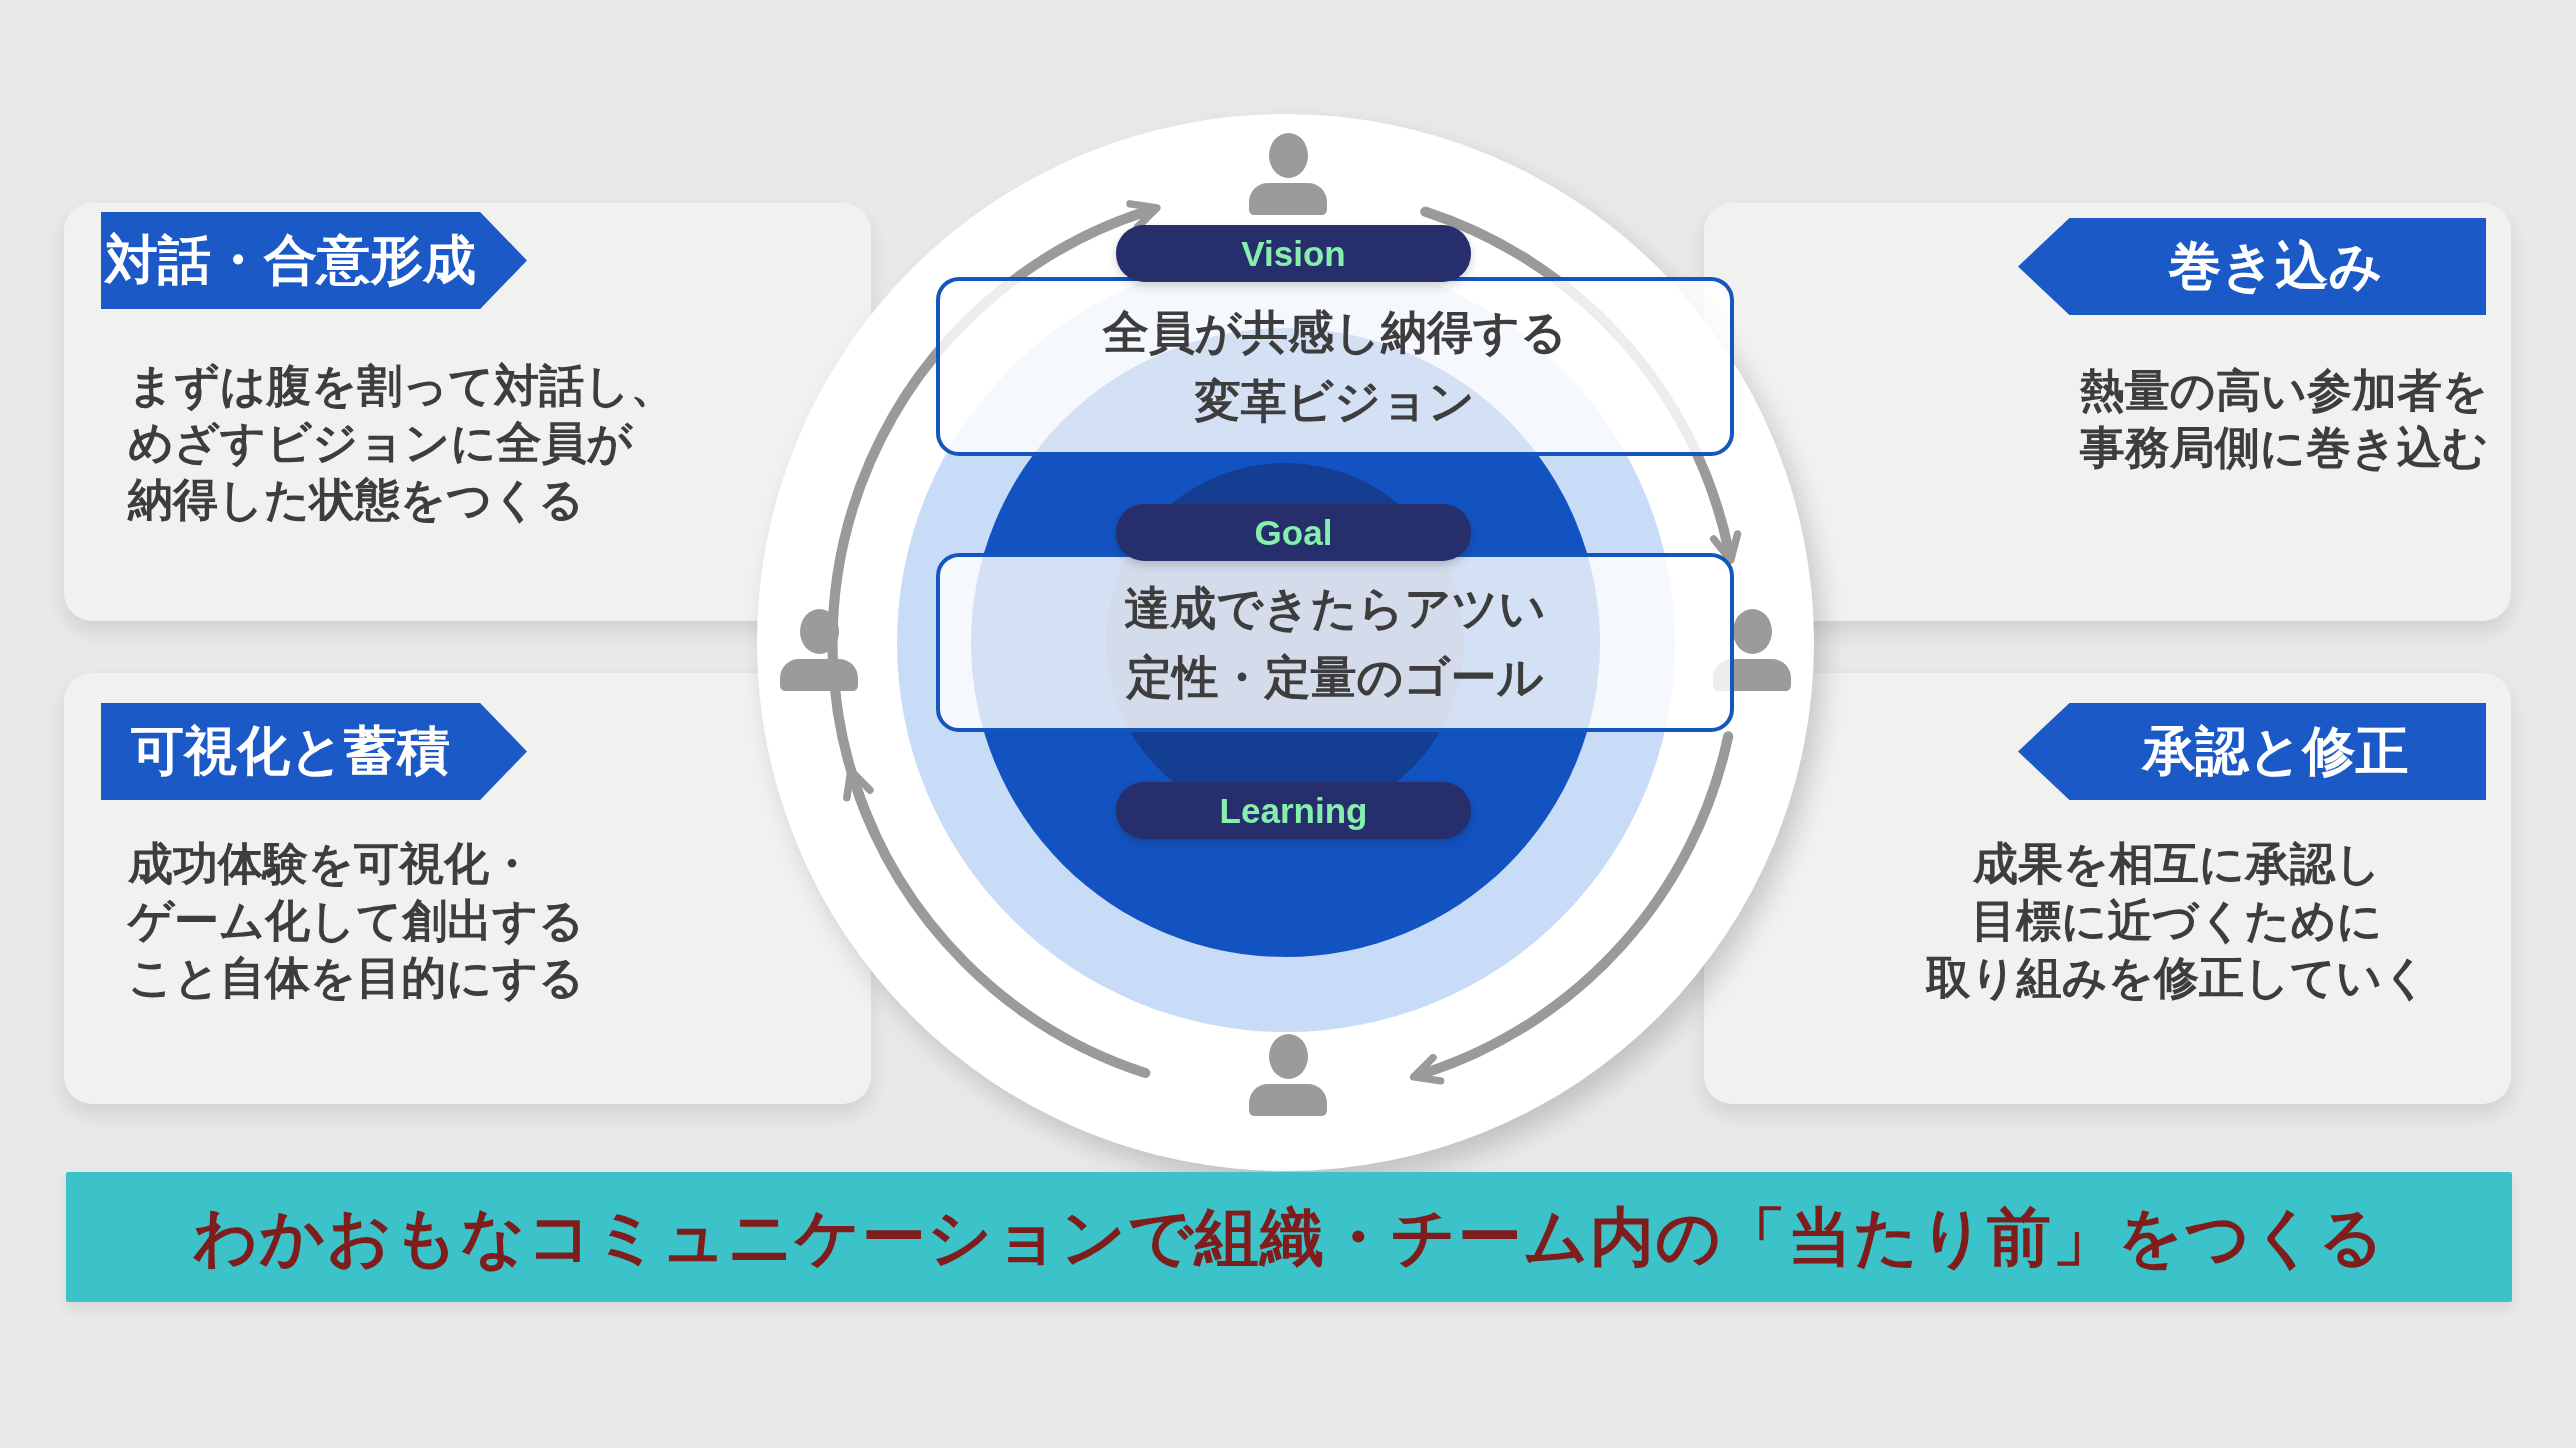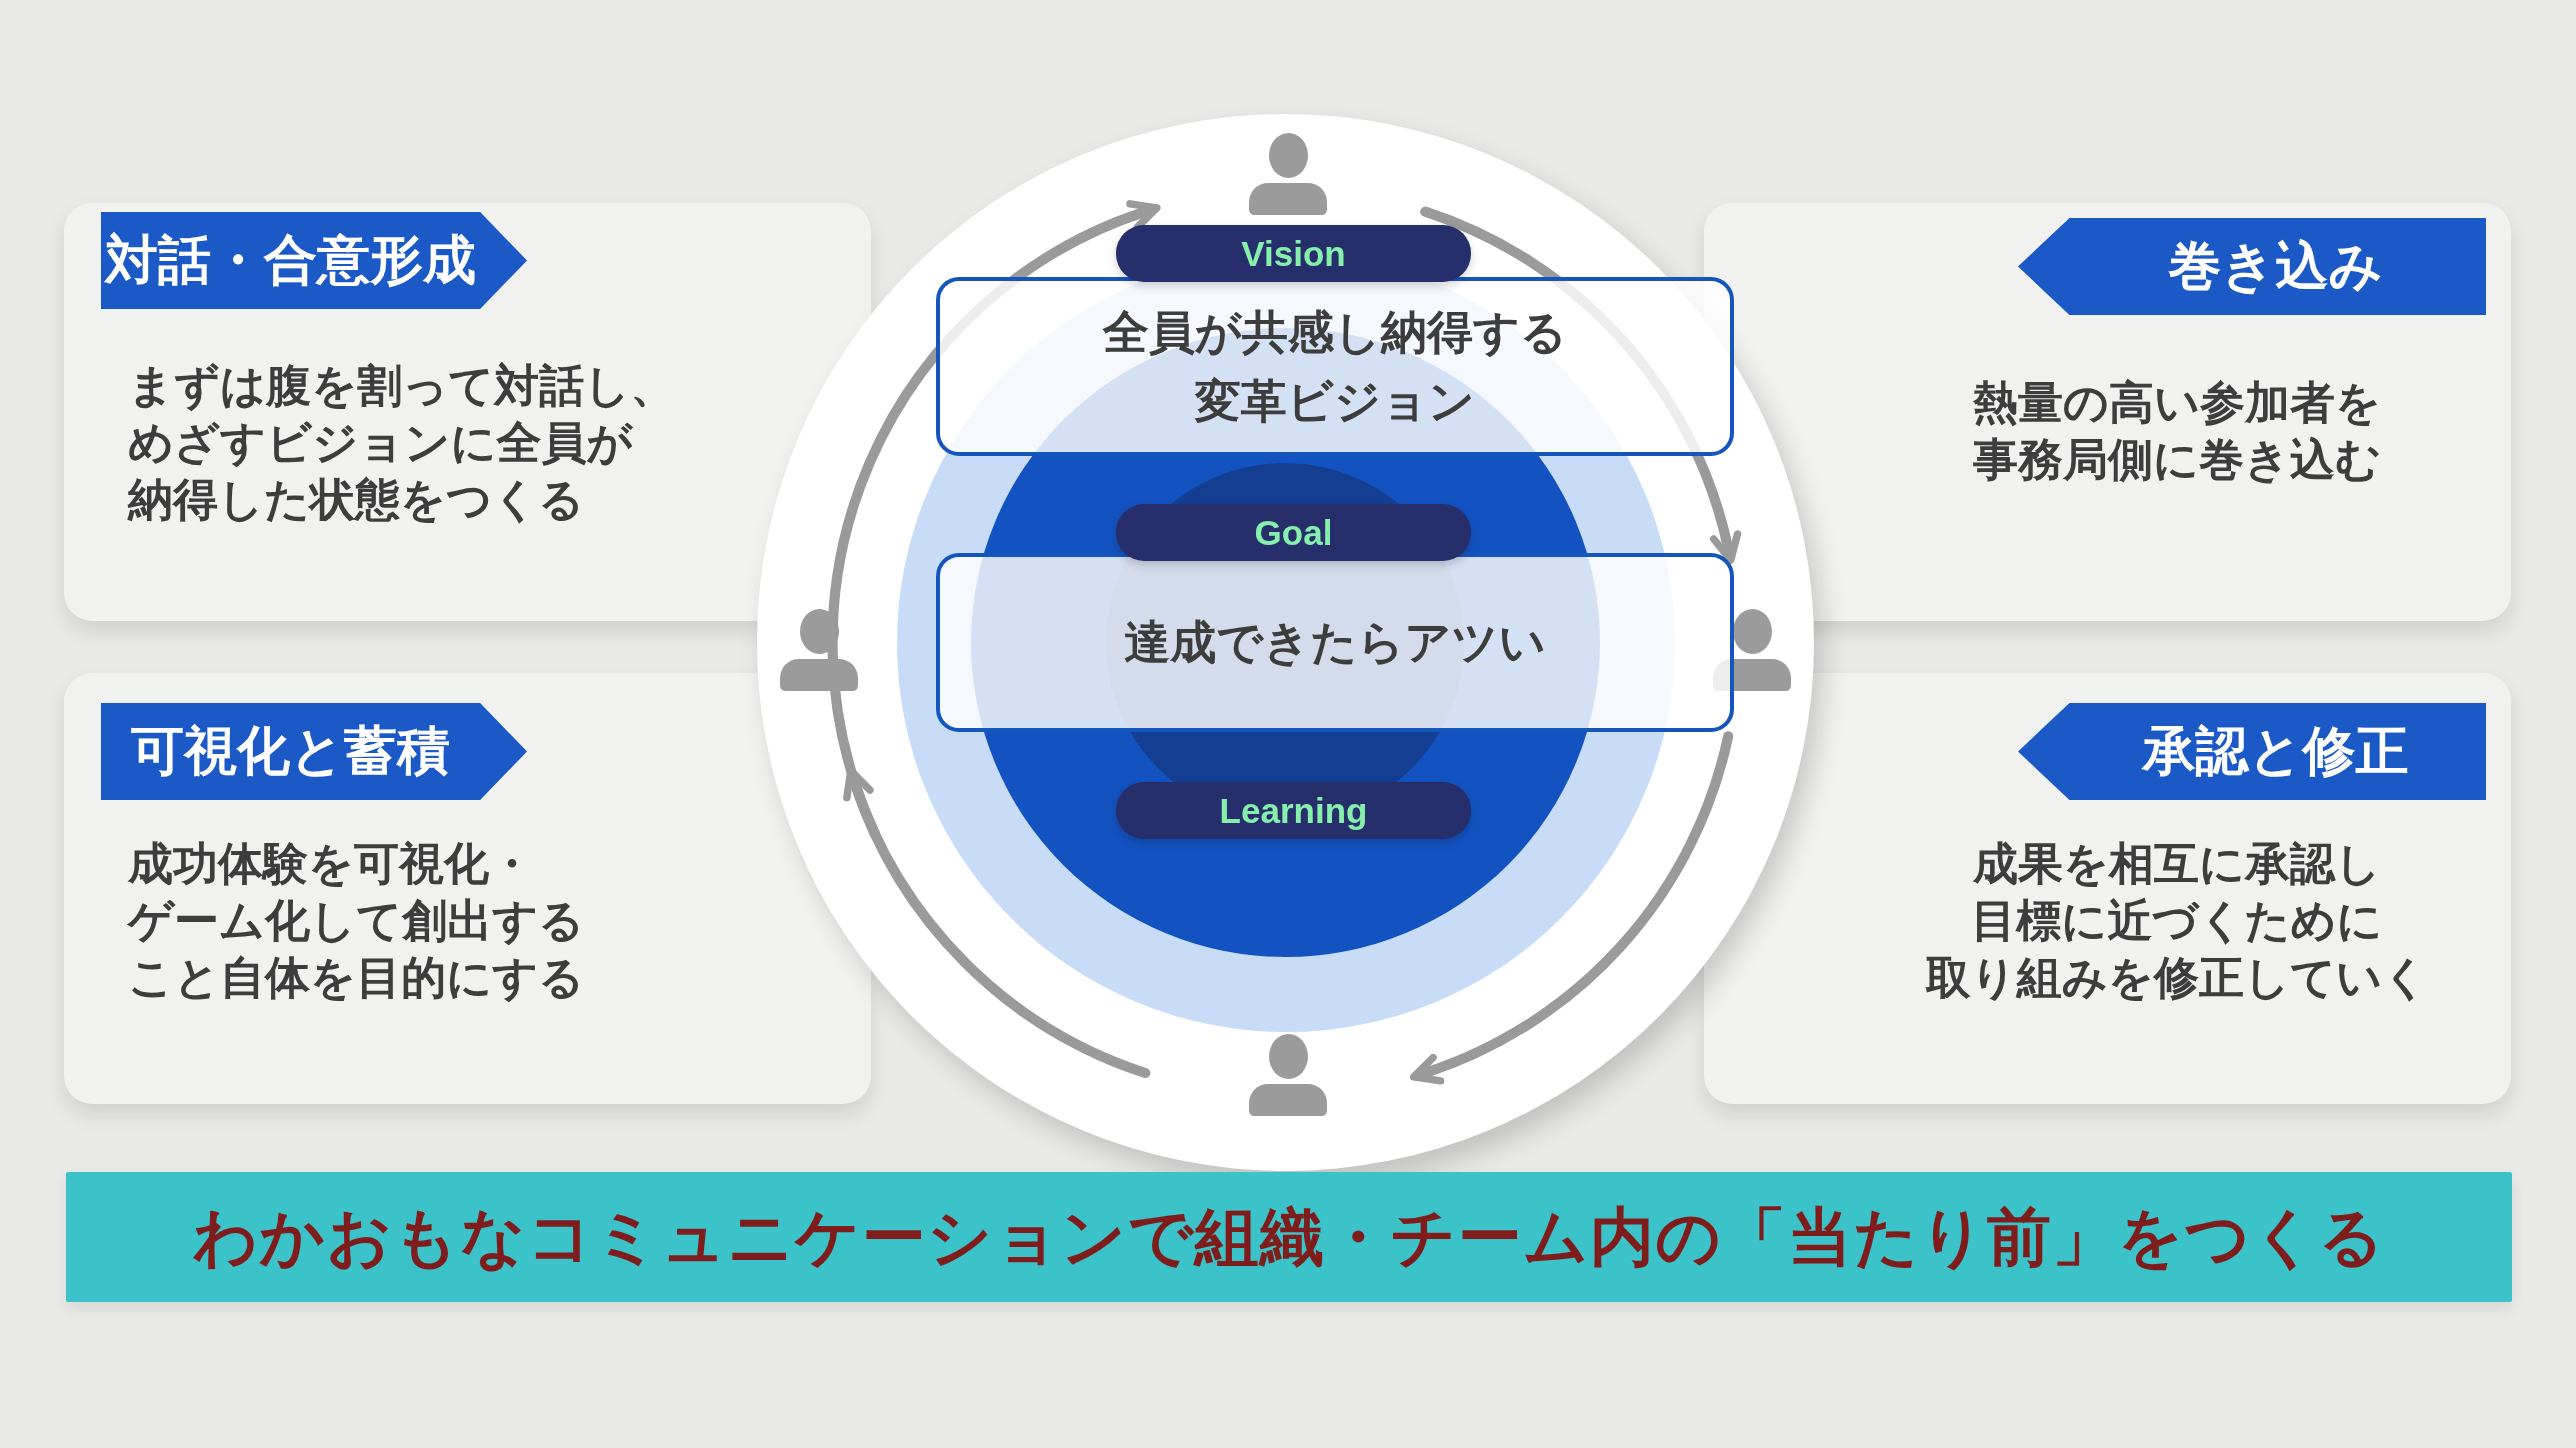--- a/index.html
+++ b/index.html
@@ -23,21 +23,21 @@
         font-size:53px;display:flex;align-items:center;justify-content:center;}
   .pent.right{clip-path:polygon(0 0,89% 0,100% 50%,89% 100%,0 100%);padding-right:47px;}
   .pent.left {clip-path:polygon(100% 0,11% 0,0 50%,11% 100%,100% 100%);padding-left:47px;}
   .pent.p-tl{left:101px;top:212px;width:426px;height:97px;}
   .pent.p-tr{left:2018px;top:218px;width:468px;height:97px;}
   .pent.p-bl{left:101px;top:703px;width:426px;height:97px;}
   .pent.p-br{left:2018px;top:703px;width:468px;height:97px;}
 
   .ptext{position:absolute;color:var(--ink);font-weight:700;font-size:45px;line-height:57px;}
   .ptext.t-tl{left:128px;top:357px;text-align:left;}
-  .ptext.t-tr{left:1866px;top:374px;width:622px;text-align:center;}
+  .ptext.t-tr{left:1866px;top:362px;width:622px;text-align:right;}
   .ptext.t-bl{left:128px;top:835px;text-align:left;}
   .ptext.t-br{left:1866px;top:835px;width:622px;text-align:center;}
 
   .circle{position:absolute;border-radius:50%;}
   .c-white{left:757px;top:114px;width:1057px;height:1057px;background:#fff;
            box-shadow:9.5px 13.5px 26px rgba(0,0,0,0.17);}
   .c-light{left:897px;top:254px;width:778px;height:778px;background:var(--ring-light);}
   .c-bright{left:971px;top:328px;width:629px;height:629px;background:var(--ring-bright);}
   .c-dark{left:1106px;top:463px;width:358px;height:358px;background:var(--ring-dark);}
 
@@ -119,20 +119,21 @@
     <div class="head"></div>
     <div class="body"></div>
   </div>
 
   <div class="stage-box vision">
     <div>全員が共感し納得する</div>
     <div>変革ビジョン</div>
   </div>
   <div class="stage-box goal">
     <div>達成できたらアツい</div>
+    <div>定性・定量のゴール</div>
   </div>
 
   <div class="pill vision">Vision</div>
   <div class="pill goal">Goal</div>
   <div class="pill learning">Learning</div>
 
   <div class="pent right p-tl">対話・合意形成</div>
   <div class="pent left  p-tr">巻き込み</div>
   <div class="pent right p-bl">可視化と蓄積</div>
   <div class="pent left  p-br">承認と修正</div>

